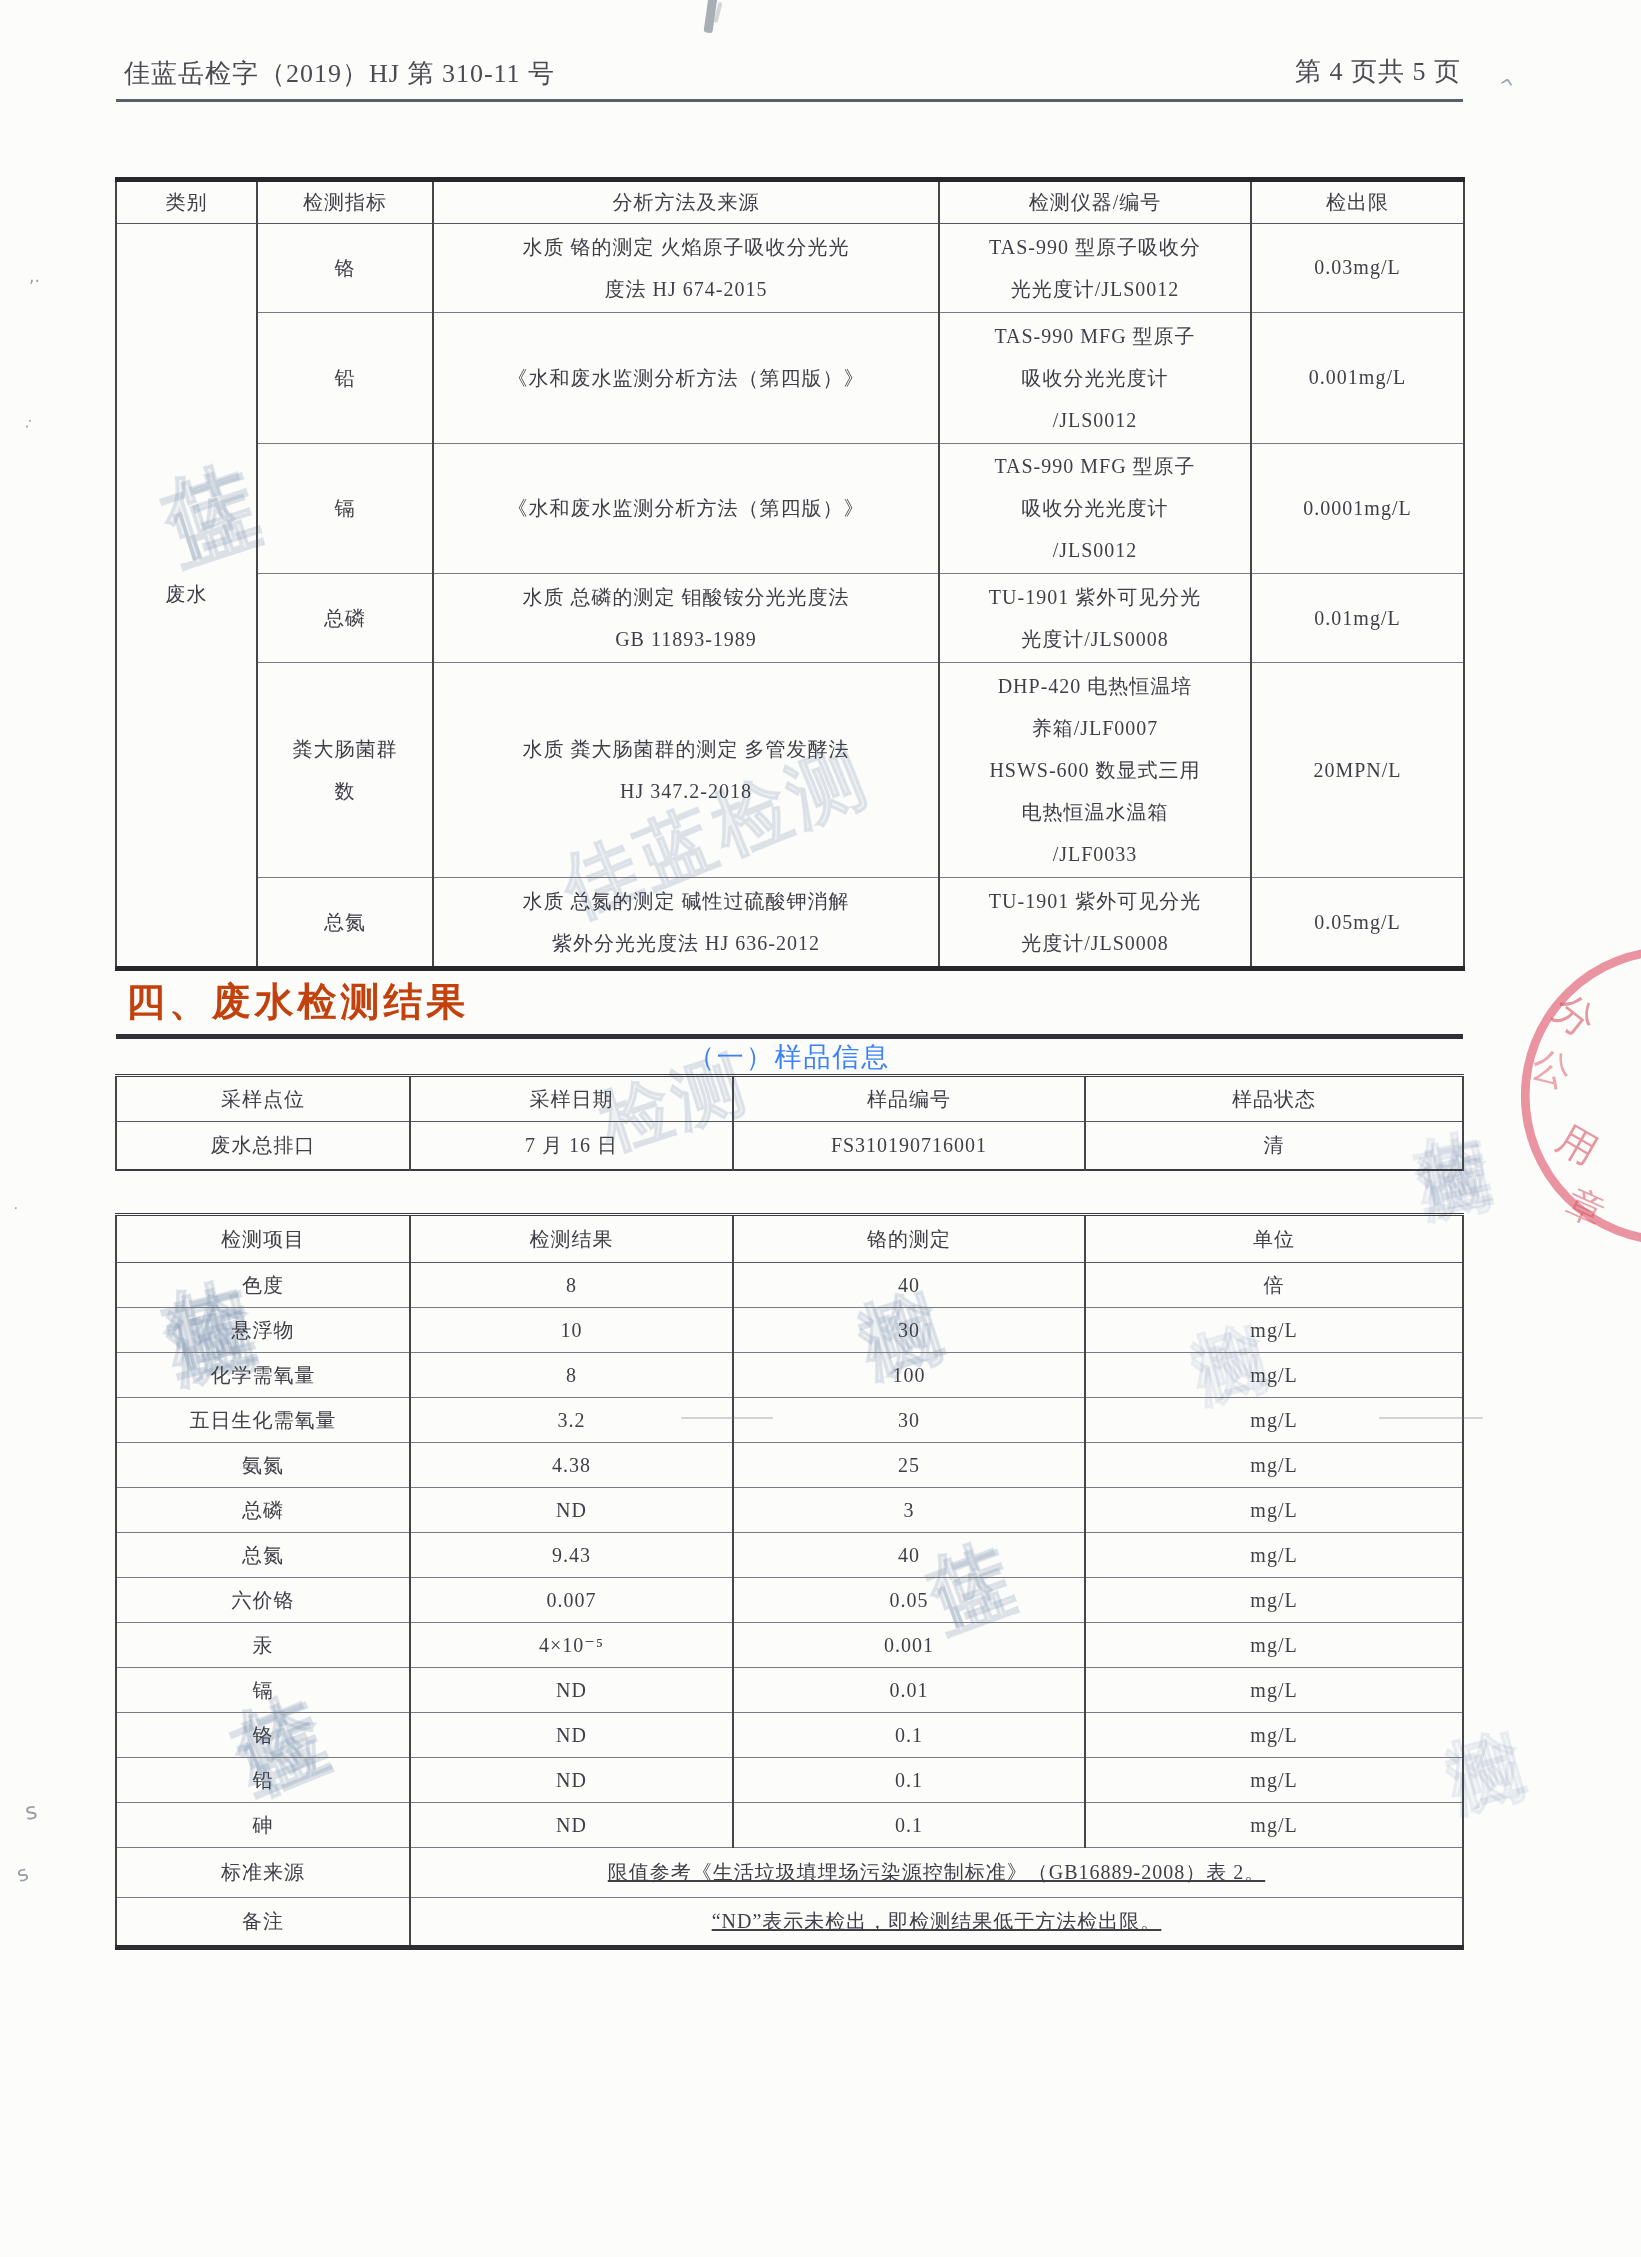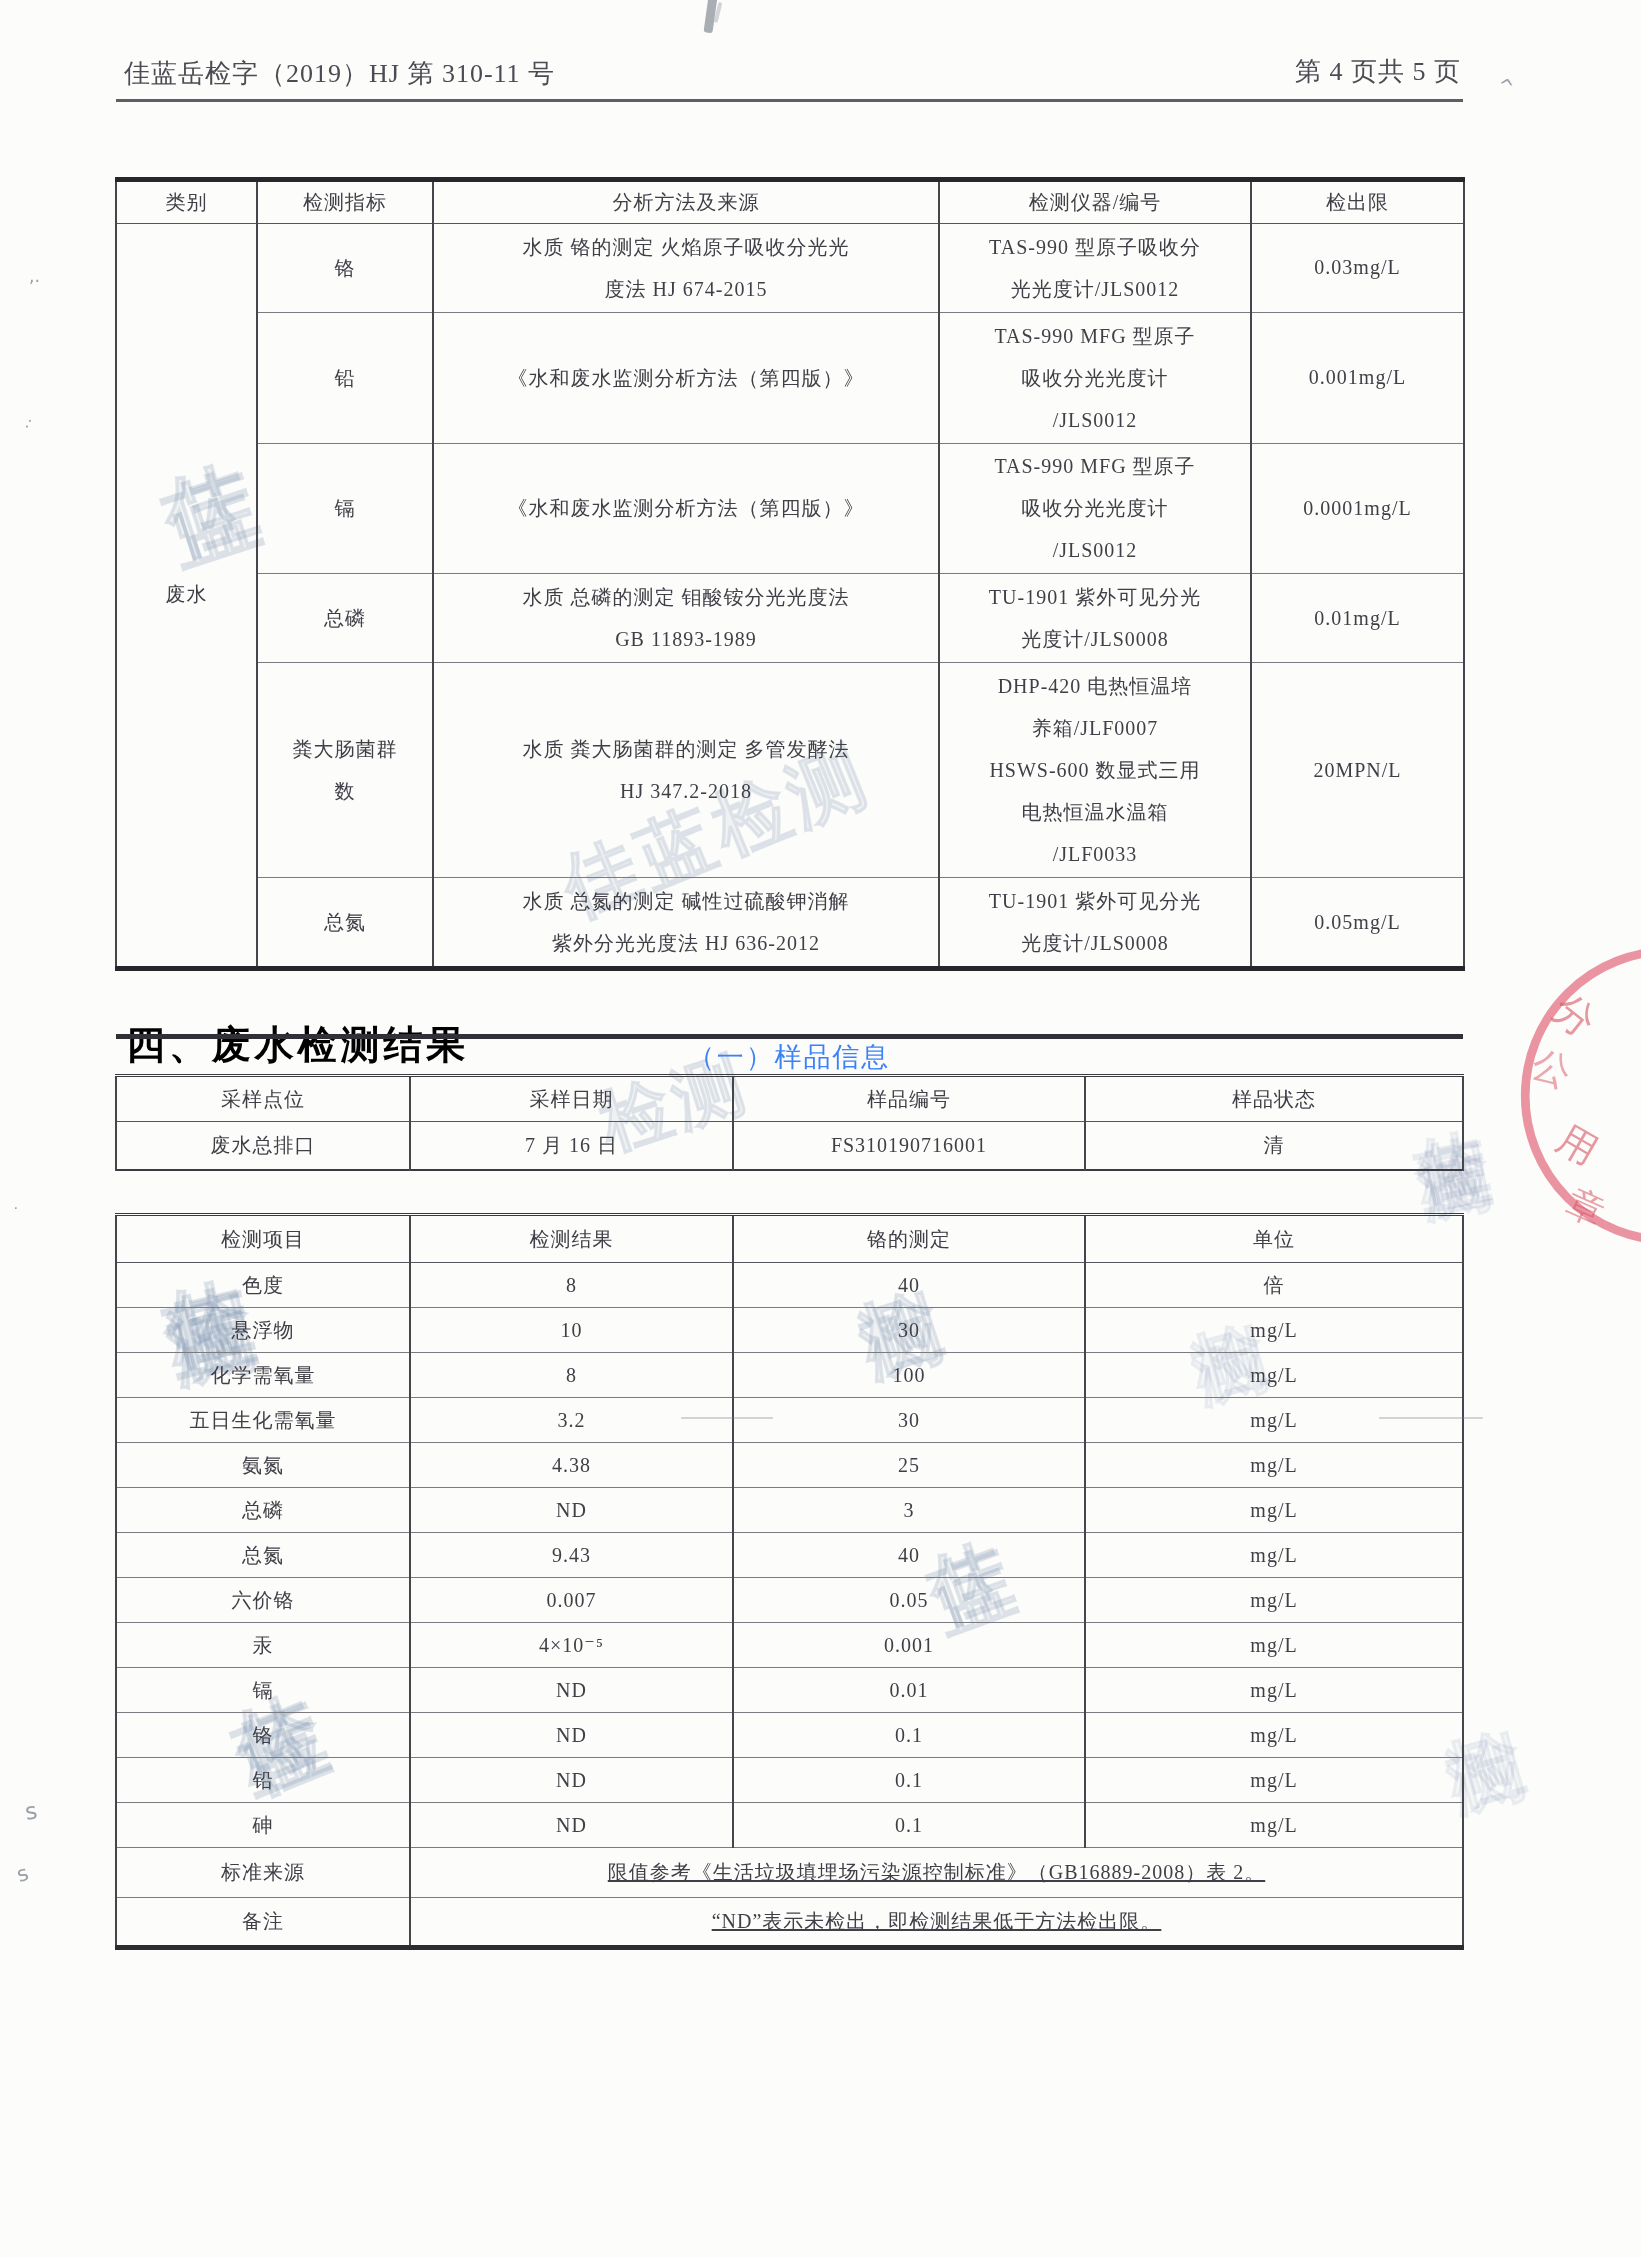--- a/index.html
+++ b/index.html
@@ -56,21 +56,21 @@
   
   #methods-table{top:177px;border:2.1px solid #45454c;border-top:5.8px solid #26262b;border-bottom:5.8px solid #26262b;}
   #methods-table thead tr{height:44px;}
   #methods-table tbody tr:nth-child(1){height:83px;}
   #methods-table tbody tr:nth-child(2){height:126px;}
   #methods-table tbody tr:nth-child(3){height:128px;}
   #methods-table tbody tr:nth-child(4){height:85px;}
   #methods-table tbody tr:nth-child(5){height:215px;}
   #methods-table tbody tr:nth-child(6){height:87px;}
   
-  .sec-title{position:absolute;left:126px;top:1018px;font-size:39px;font-weight:700;color:#000000;letter-spacing:3.9px;z-index:2;}
+  .sec-title{position:absolute;left:126px;top:975px;font-size:39px;font-weight:700;color:#c2410c;letter-spacing:3.9px;z-index:2;}
   .sec-rule{position:absolute;left:116px;top:1034px;width:1347px;height:4.8px;background:#303036;z-index:2;}
   .caption{position:absolute;left:115px;width:1348px;text-align:center;font-size:27px;color:#3b82f6;letter-spacing:1.9px;z-index:2;}
   
   #sample-table{top:1074px;border:2.1px solid #45454c;border-top:3.9px double #3a3a40;border-bottom:2.9px solid #3a3a40;}
   #sample-table thead tr{height:46px;}
   #sample-table tbody tr{height:48px;}
   
   #results-table{top:1213px;border:2.1px solid #45454c;border-top:3.9px double #3a3a40;border-bottom:5.8px solid #2c2c31;}
   #results-table thead tr{height:48px;}
   #results-table tbody tr{height:45px;}

